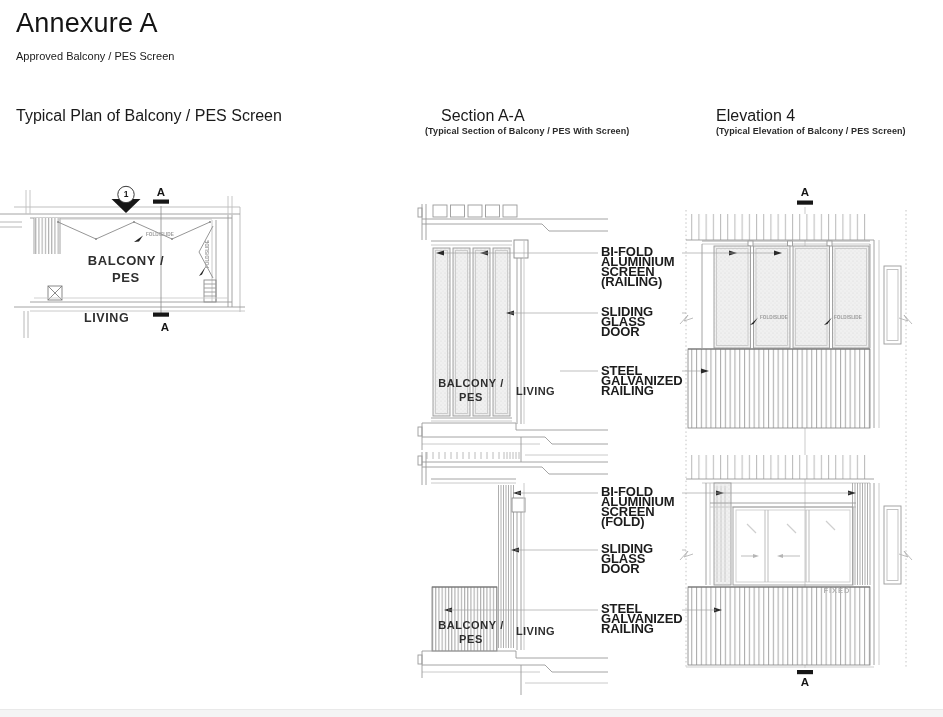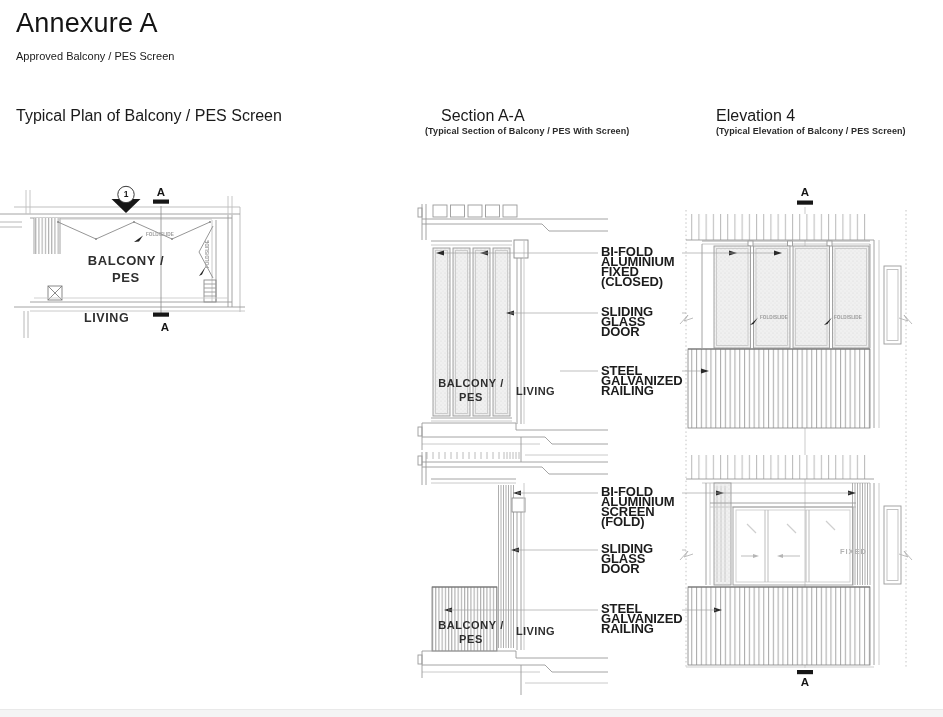--- a/index.html
+++ b/index.html
@@ -17,21 +17,21 @@
   .plan-room{font-size:13px;line-height:17px;width:120px;}
   .sec-room{font-size:11px;line-height:14px;width:70px;}
   .living{font-weight:bold;color:#2e2e2e;}
   .plan-living{font-size:12.5px;width:80px;letter-spacing:.6px;}
   .sec-living{font-size:11px;width:56px;letter-spacing:.4px;}
   .callout{font-size:13px;font-weight:bold;line-height:10px;color:#1c1c1c;width:84px;letter-spacing:-0.1px;}
   .marker-letter{font-size:11.5px;font-weight:bold;width:22px;text-align:center;color:#161616;}
   .marker-num{font-size:8.5px;font-weight:bold;width:16px;text-align:center;color:#161616;}
   .tiny{font-size:6px;font-weight:bold;color:#9a9a9a;transform:scale(.78);transform-origin:0 0;white-space:nowrap;}
   .tiny-rot{font-size:6px;font-weight:bold;color:#9a9a9a;transform:rotate(-90deg) scale(.78);transform-origin:0 0;white-space:nowrap;}
-  .fixed-label{font-size:7.5px;font-weight:bold;color:#b3b3b3;letter-spacing:1px;width:60px;text-align:right;}
+  .fixed-label{font-size:7.5px;font-weight:bold;color:#b3b3b3;letter-spacing:1px;width:60px;text-align:center;margin-top:39px;}
   .footer-strip{left:0;bottom:0;width:943px;height:7px;background:#f4f4f4;border-top:1px solid #e9e9e9;}
   svg{display:block;}
 </style>
 </head>
 <body>
 
 <svg class="abs" style="left:0;top:0;" width="943" height="717" viewBox="0 0 943 717">
   <defs>
     <pattern id="stipple" width="4" height="4" patternUnits="userSpaceOnUse">
       <rect width="4" height="4" fill="#f0f0f0"></rect>
@@ -391,21 +391,21 @@
 <div class="abs living sec-living" style="left:516px;top:625px;">LIVING</div>
 
 <div class="abs marker-letter" style="left:794px;top:186px;">A</div>
 <div class="abs marker-letter" style="left:794px;top:676px;">A</div>
 <div class="abs tiny" style="left:760px;top:315px;">FOLD/SLIDE</div>
 <div class="abs tiny" style="left:834px;top:315px;">FOLD/SLIDE</div>
 <div class="abs fixed-label" style="left:807px;top:547px;">FIXED</div>
 
 <div class="abs callout" style="left:601px;top:247px;">
   <span class="ln" style="display:block">BI-FOLD ALUMINIUM</span>
-  <span class="ln" style="display:block">FIXED (CLOSED)</span>
+  <span class="ln" style="display:block">SCREEN (RAILING)</span>
 </div>
 <div class="abs callout" style="left:601px;top:307px;">
   <span class="ln" style="display:block">SLIDING GLASS</span>
   <span class="ln" style="display:block">DOOR</span>
 </div>
 <div class="abs callout" style="left:601px;top:366px;">
   <span class="ln" style="display:block">STEEL GALVANIZED</span>
   <span class="ln" style="display:block">RAILING</span>
 </div>
 <div class="abs callout" style="left:601px;top:487px;">

